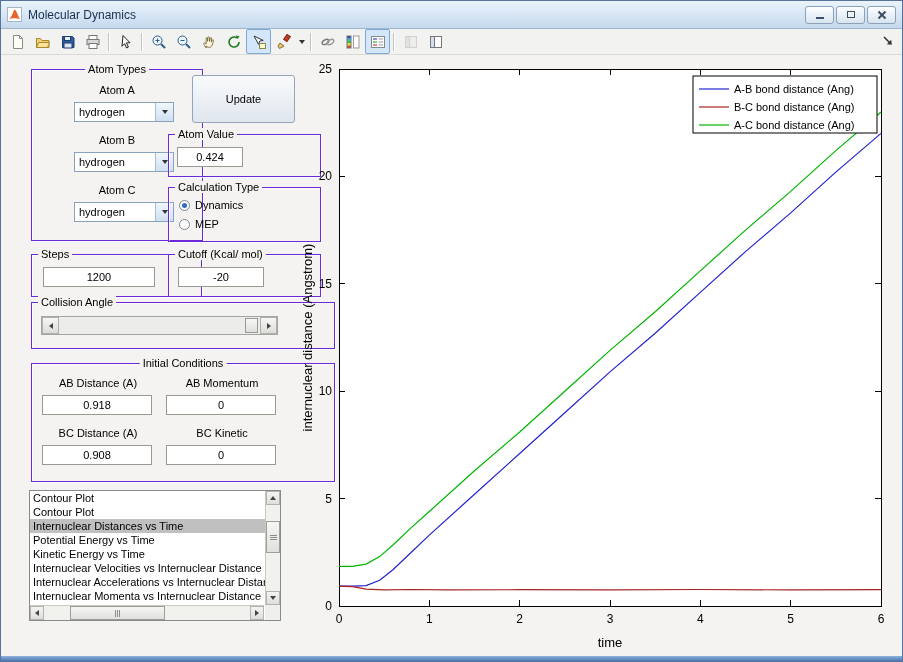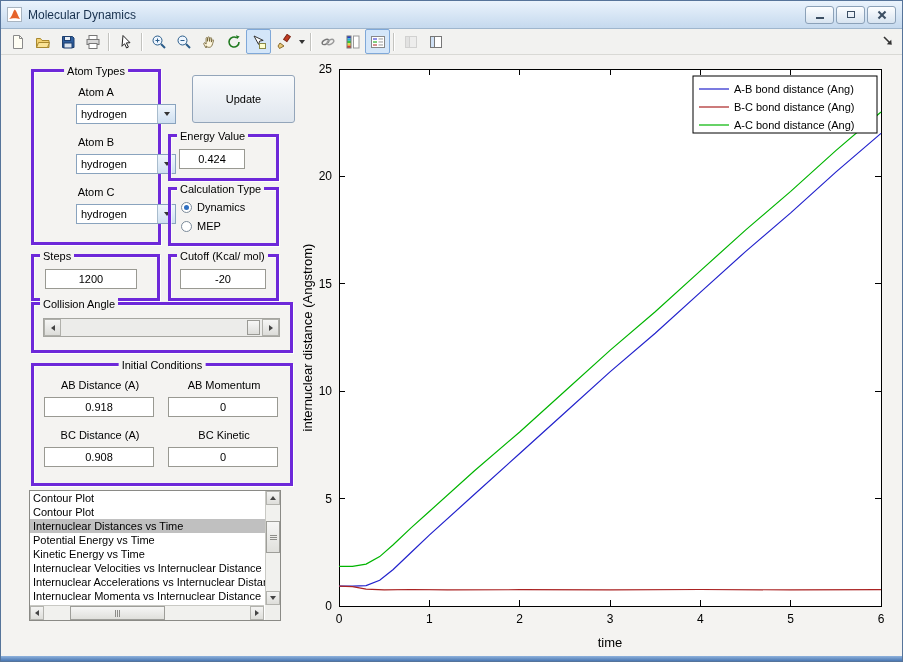--- a/index.html
+++ b/index.html
@@ -29,21 +29,21 @@
   .tb{width:23px;height:23px;display:flex;align-items:center;justify-content:center;
     border:1px solid transparent;border-radius:2px;}
   .tb.active{background:#d4e6f9;border-color:#7fa8d8;}
   .tb.disabled{opacity:.45;}
   .tbsep{width:1px;height:18px;background:#c3c3bf;border-right:1px solid #fff;margin:0 3px;}
   .dd-btn{width:11px;height:23px;display:flex;align-items:center;justify-content:center;}
   .tri-down{width:0;height:0;border-left:3px solid transparent;border-right:3px solid transparent;border-top:4px solid #333;}
   .dock-arrow{margin-left:auto;margin-right:8px;}
 
   
-  .panel{position:absolute;border:3px solid #6d28d9;box-shadow:1px 1px 0 rgba(255,255,255,.85), inset 1px 1px 0 rgba(255,255,255,.6);}
+  .panel{position:absolute;border:1px solid #6d28d9;box-shadow:1px 1px 0 rgba(255,255,255,.85), inset 1px 1px 0 rgba(255,255,255,.6);padding-left:46px;}
   .ptitle{position:absolute;top:-7px;left:6px;background:#f4f3f1;padding:0 3px;white-space:nowrap;}
   .ptitle.center{left:50%;transform:translateX(-50%);}
   .lbl{position:absolute;text-align:center;white-space:nowrap;}
 
   .combo{position:absolute;height:20px;background:#fff;border:1px solid #89a3be;display:flex;align-items:center;box-sizing:border-box;margin-left:30px;}
   .combo .ctext{flex:1;padding-left:4px;overflow:hidden;white-space:nowrap;}
   .combo .cbtn{width:17px;height:100%;border-left:1px solid #a8bccd;
     background:linear-gradient(#f0f6fc,#cfe0f1);display:flex;align-items:center;justify-content:center;}
 
   .edit{position:absolute;height:20px;background:#fff;border:1px solid #999992;box-sizing:border-box;
@@ -265,21 +265,21 @@
           <span class="tri-down"></span>
         </span>
     </div>
   </div>
 
   <div class="btn" style="left:167px;top:74px;width:101px;height:46px;">
     <span>Update</span>
   </div>
 
   <div class="panel" style="left:167px;top:133px;width:105px;height:41px;">
-    <span class="ptitle">Energy Value</span>
+    <span class="ptitle">Atom Value</span>
     <div class="edit" style="left:8px;top:12px;width:66px;">
       <span>0.424</span>
     </div>
   </div>
 
   <div class="panel" style="left:167px;top:186px;width:105px;height:53px;">
     <span class="ptitle">Calculation Type</span>
     <div class="radio-row" style="left:10px;top:11px;">
       <span class="radio">
           <span class="dot"></span>
@@ -287,21 +287,21 @@
       <span>Dynamics</span>
     </div>
     <div class="radio-row" style="left:10px;top:30px;">
       <span class="radio"></span>
       <span>MEP</span>
     </div>
   </div>
 
   <div class="panel" style="left:30px;top:253px;width:123px;height:41px;">
     <span class="ptitle">Steps</span>
-    <div class="edit" style="left:11px;top:12px;width:92px;">
+    <div class="edit" style="left:11px;top:12px;width:112px;">
       <span>1200</span>
     </div>
   </div>
 
   <div class="panel" style="left:167px;top:253px;width:105px;height:41px;">
     <span class="ptitle">Cutoff (Kcal/ mol)</span>
     <div class="edit" style="left:9px;top:12px;width:86px;">
       <span>-20</span>
     </div>
   </div>

